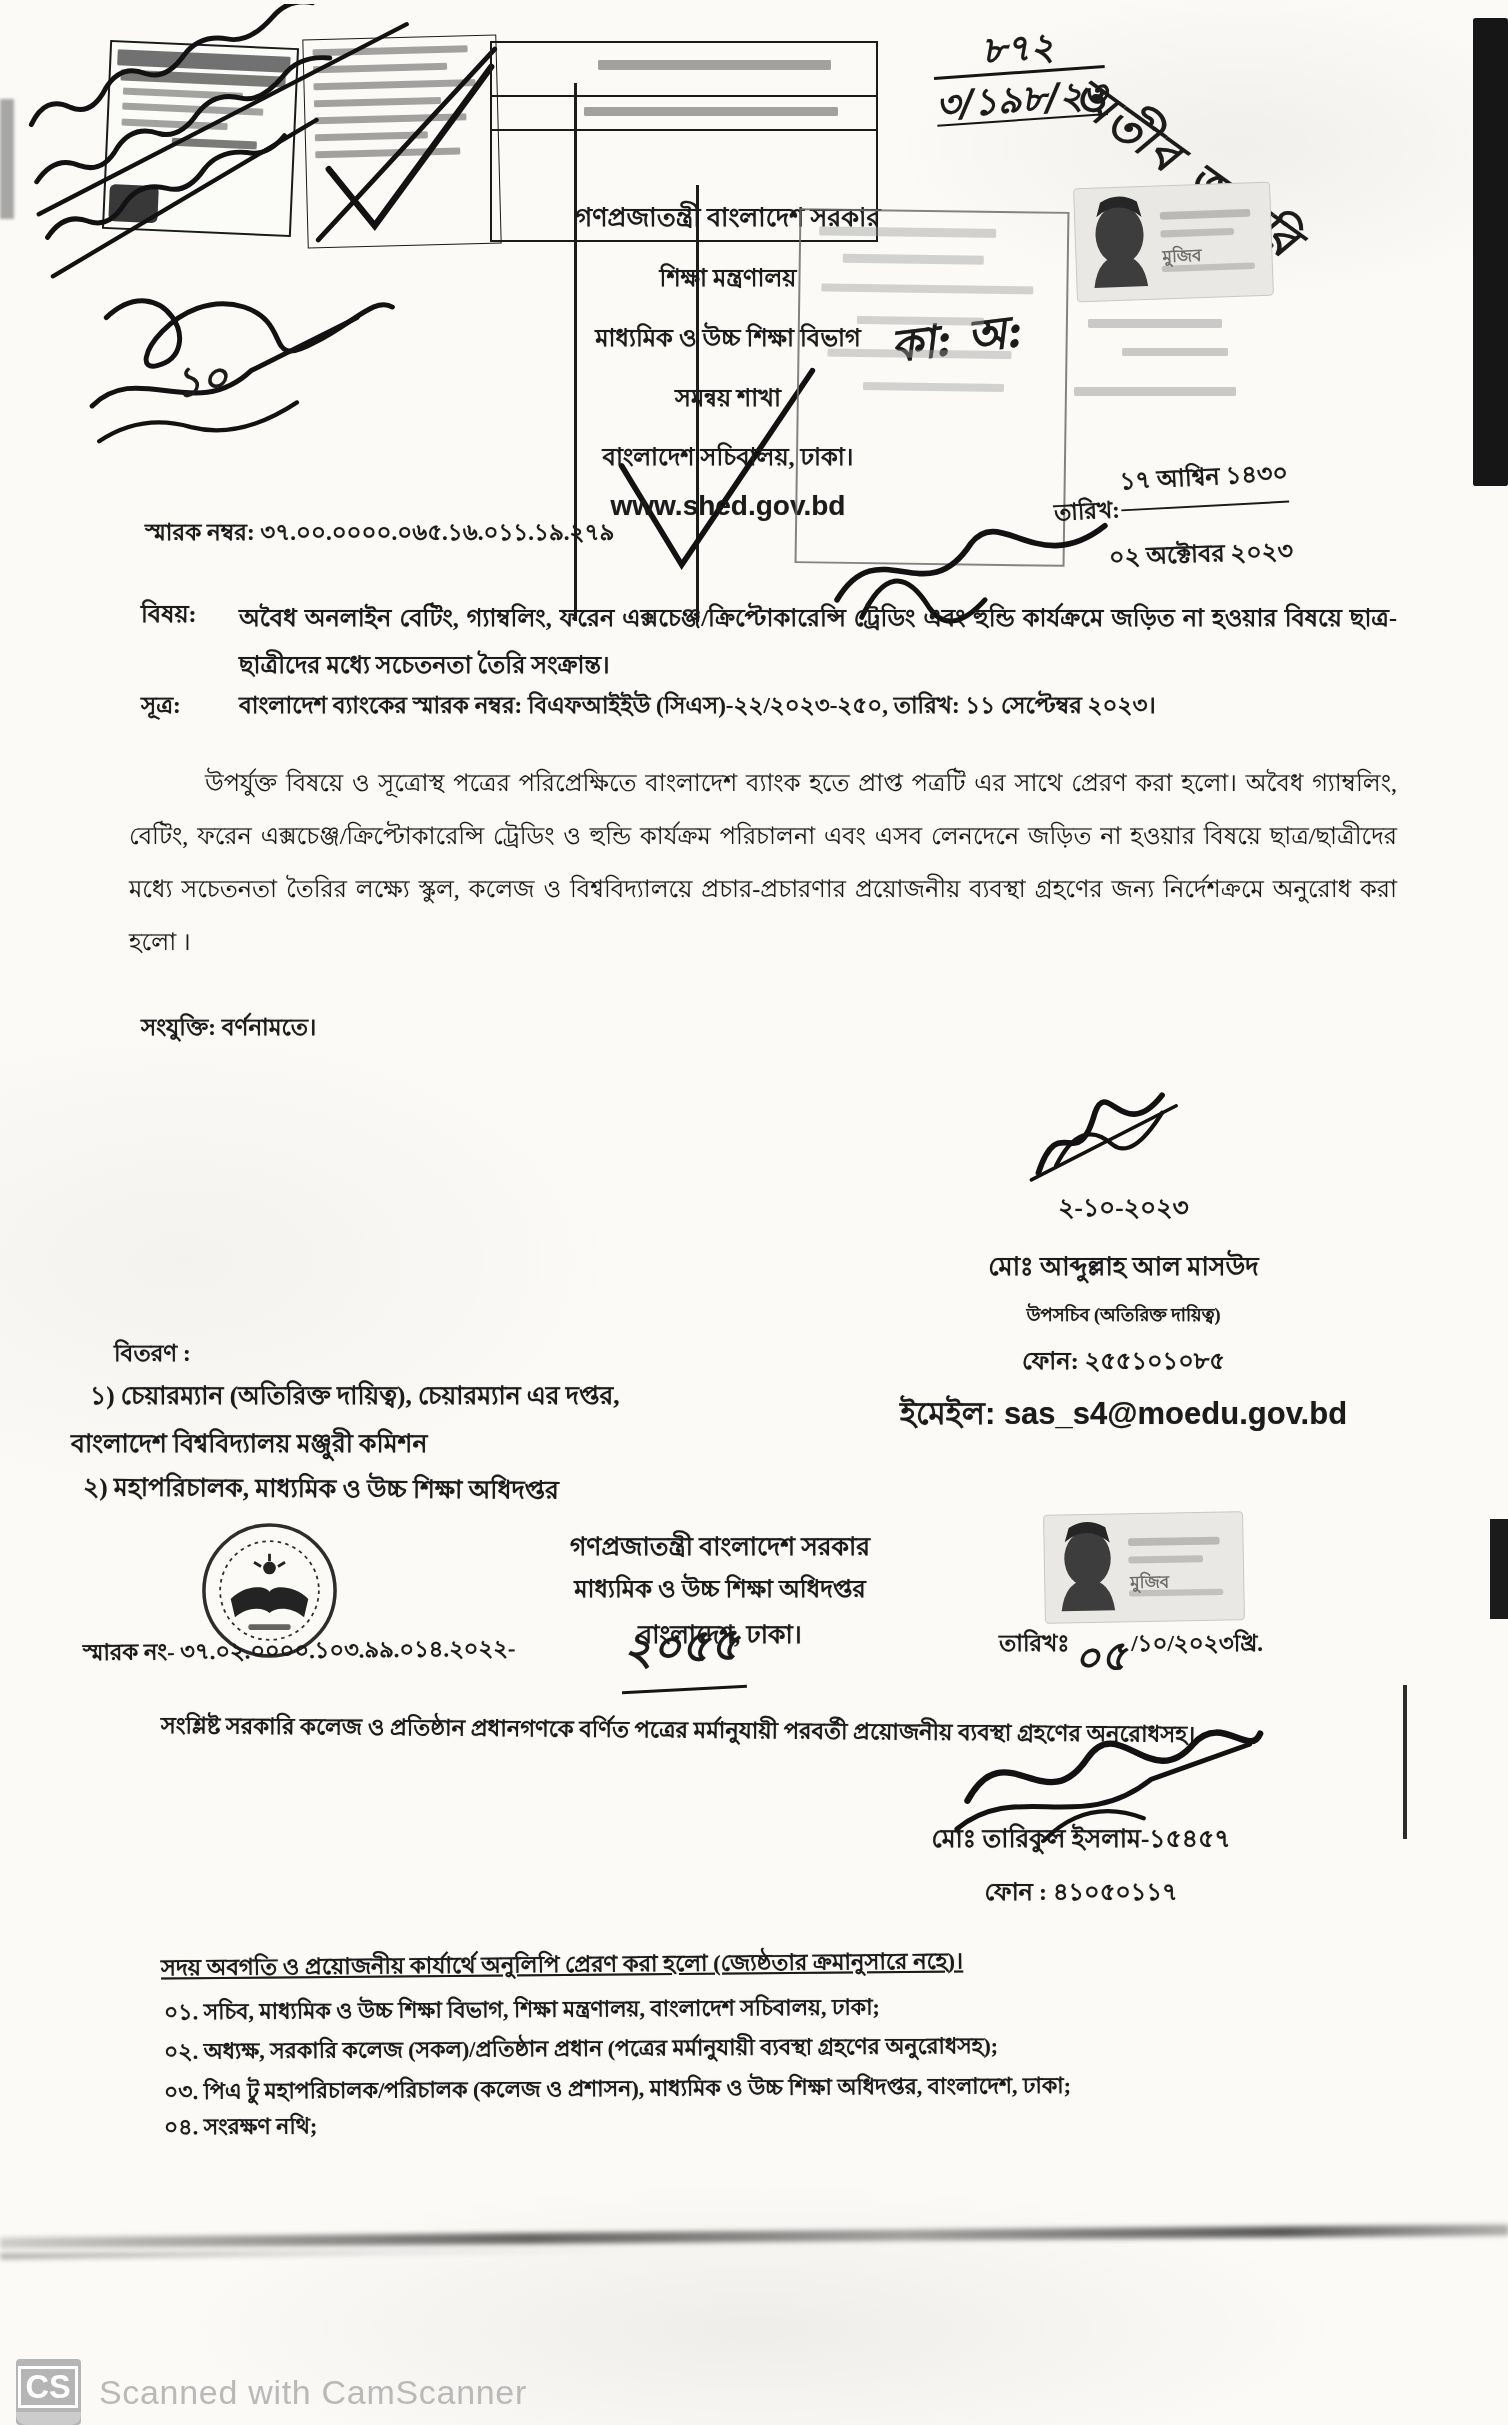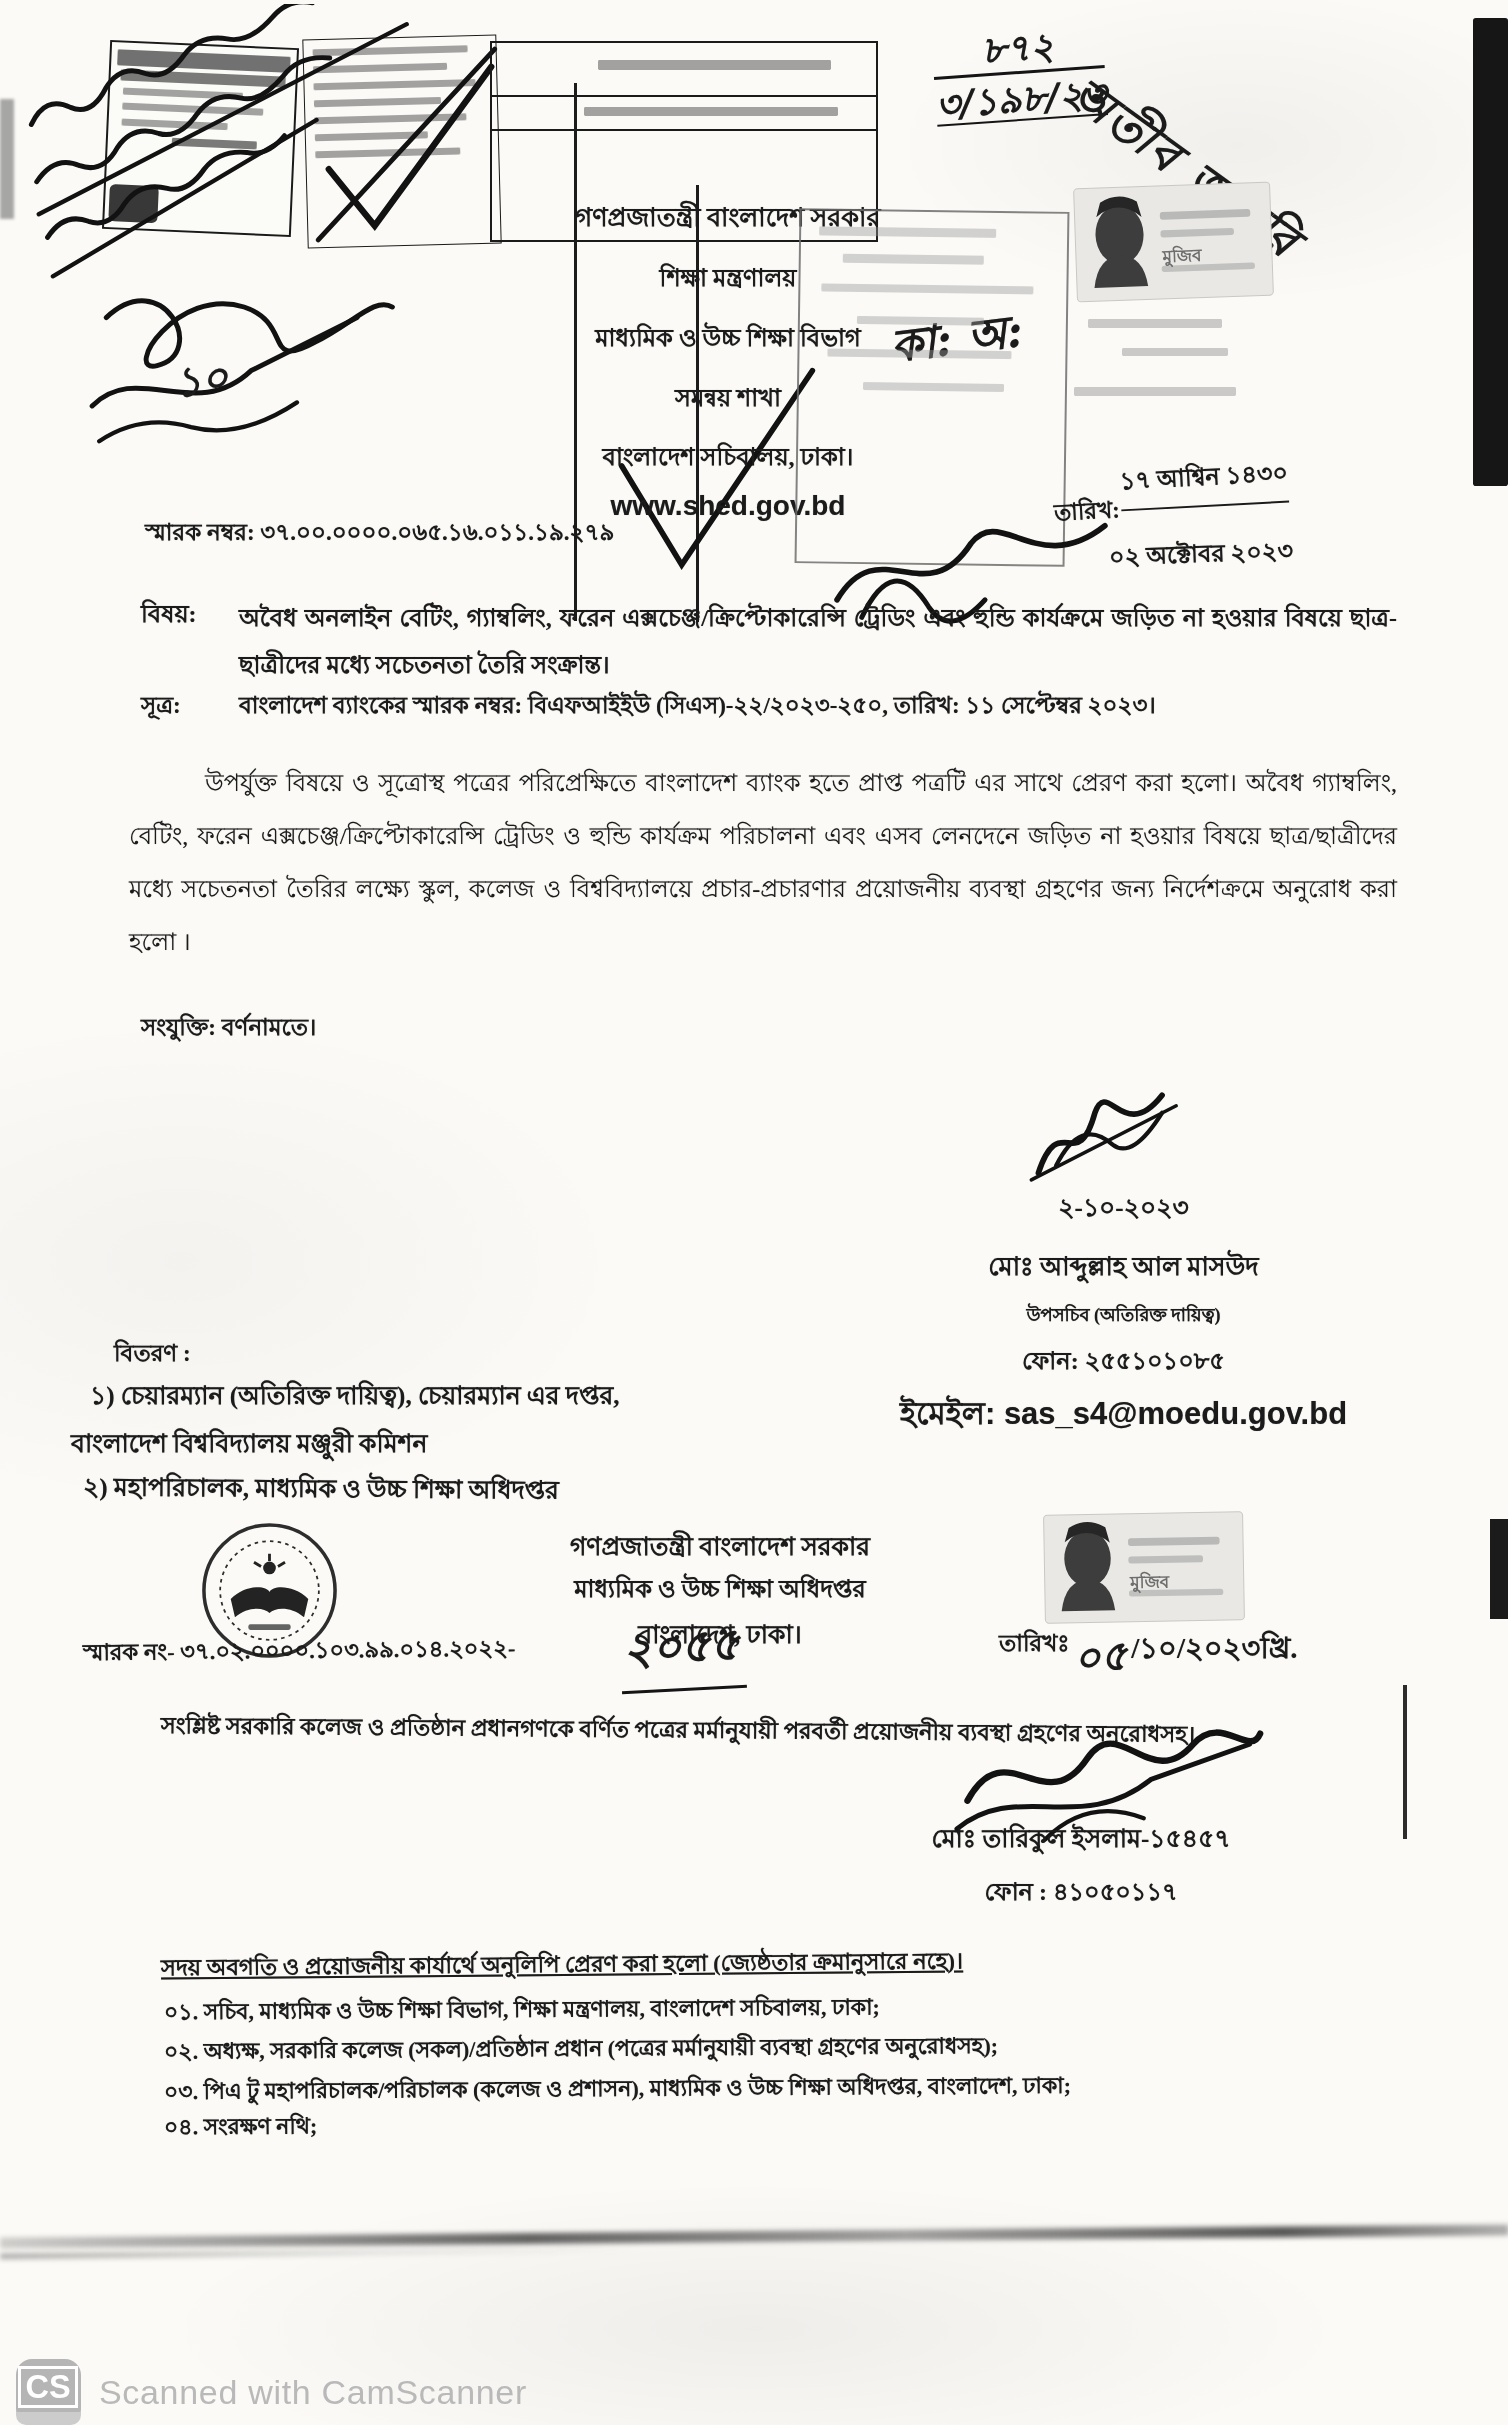--- a/index.html
+++ b/index.html
@@ -196,21 +196,21 @@
     <div style="font-size:24px;font-weight:700;margin-top:0;">মাধ্যমিক ও উচ্চ শিক্ষা অধিদপ্তর</div>
     <div style="font-size:25px;font-weight:700;margin-top:5px;">বাংলাদেশ, ঢাকা।</div>
   </div>
 
   <div class="abs ink" style="left:83px;top:1633px;font-size:22.6px;font-weight:700;transform:rotate(-.6deg);">স্মারক নং- ৩৭.০২.০০০০.১০৩.৯৯.০১৪.২০২২-</div>
   <div class="abs hand ink" style="left:620px;top:1612px;font-size:45px;transform:rotate(-3deg);border-bottom:3.5px solid #151515;padding:0 5.7px 1.4px 2.8px;">২০৫৫</div>
 
   <div class="abs ink" style="left:999px;top:1625px;display:flex;">
     <span style="font-size:23px;font-weight:700;padding-bottom:5.7px;">তারিখঃ</span>
     <span class="hand" style="font-size:41px;margin:0 4.2px;transform:rotate(-4deg);">০৫</span>
-    <span style="font-size:29px;font-weight:700;padding-bottom:5.7px;">/১০/২০২৩খ্রি.</span>
+    <span style="font-size:23px;font-weight:700;padding-bottom:5.7px;">/১০/২০২৩খ্রি.</span>
   </div>
 
   <div class="abs ink" style="left:161px;top:1708px;width:1250px;font-size:22.6px;font-weight:600;white-space:nowrap;transform:rotate(.5deg);transform-origin:left top;">সংশ্লিষ্ট সরকারি কলেজ ও প্রতিষ্ঠান প্রধানগণকে বর্ণিত পত্রের মর্মানুযায়ী পরবর্তী প্রয়োজনীয় ব্যবস্থা গ্রহণের অনুরোধসহ।</div>
 
   <svg class="abs sig-svg" style="left:939px;top:1716px;" width="332" height="134" viewBox="0 0 470 190">
     <path d="M40,120 C95,20 150,150 210,60 C255,-5 300,110 360,40 C400,-5 440,60 455,25" stroke-width="9"></path>
     <path d="M25,160 C110,90 200,170 300,90 L440,40" stroke-width="7"></path>
     <path d="M150,175 q60,-60 140,-30" stroke-width="6"></path>
   </svg>
   <div class="abs center ink" style="left:841px;top:1819px;width:480px;">
@@ -221,21 +221,21 @@
   <div class="abs ink" style="left:161px;top:1947px;font-size:22.6px;font-weight:700;text-decoration:underline;transform:rotate(-.5deg);">সদয় অবগতি ও প্রয়োজনীয় কার্যার্থে অনুলিপি প্রেরণ করা হলো (জ্যেষ্ঠতার ক্রমানুসারে নহে)।</div>
   <div class="abs ink" style="left:164px;top:1992px;font-size:22px;font-weight:600;transform:rotate(-.4deg);">০১.  সচিব, মাধ্যমিক ও উচ্চ শিক্ষা বিভাগ, শিক্ষা মন্ত্রণালয়, বাংলাদেশ সচিবালয়, ঢাকা;</div>
   <div class="abs ink" style="left:164px;top:2031px;font-size:22px;font-weight:600;transform:rotate(-.4deg);">০২.  অধ্যক্ষ, সরকারি কলেজ (সকল)/প্রতিষ্ঠান প্রধান (পত্রের মর্মানুযায়ী ব্যবস্থা গ্রহণের অনুরোধসহ);</div>
   <div class="abs ink" style="left:164px;top:2071px;font-size:22px;font-weight:600;transform:rotate(-.4deg);">০৩.  পিএ টু মহাপরিচালক/পরিচালক (কলেজ ও প্রশাসন), মাধ্যমিক ও উচ্চ শিক্ষা অধিদপ্তর, বাংলাদেশ, ঢাকা;</div>
   <div class="abs ink" style="left:164px;top:2109px;font-size:22px;font-weight:600;transform:rotate(-.4deg);">০৪.  সংরক্ষণ নথি;</div>
 
   <div class="abs smudge" style="left:0;top:2231px;width:1509px;height:10.6px;transform:rotate(-.5deg);background:linear-gradient(to right, rgba(0,0,0,.18), rgba(0,0,0,.6) 35%, rgba(0,0,0,.35) 60%, rgba(0,0,0,.65) 85%, rgba(0,0,0,.3));"></div>
   <div class="abs smudge" style="left:0;top:2250px;width:636px;height:6.4px;transform:rotate(-.6deg);background:linear-gradient(to right, rgba(0,0,0,.3), rgba(0,0,0,.08) 60%, transparent);"></div>
 
   <div class="abs" style="left:15.5px;top:2359px;display:flex;align-items:center;">
-    <div style="width:65px;height:66px;background:#b5b5b5;border-radius:16px;position:relative;display:flex;align-items:center;justify-content:center;">
+    <div style="width:65px;height:66px;background:#b5b5b5;border-radius:4px;position:relative;display:flex;align-items:center;justify-content:center;">
       <span style="font-family:'Liberation Sans',sans-serif;font-weight:bold;font-size:32.5px;color:#fff;border:3.5px solid #fff;padding:1.4px 4.2px;line-height:1;margin-bottom:10px;">CS</span>
       <div style="position:absolute;left:0;bottom:0;width:100%;height:12.7px;background:#cccccc;border-radius:0 0 10px 10px;"></div>
     </div>
     <span class="wm-text" style="font-size:34px;margin-left:18.4px;letter-spacing:0.7px;">Scanned with CamScanner</span>
   </div>
 
 </div>
 
 
 </body></html>

